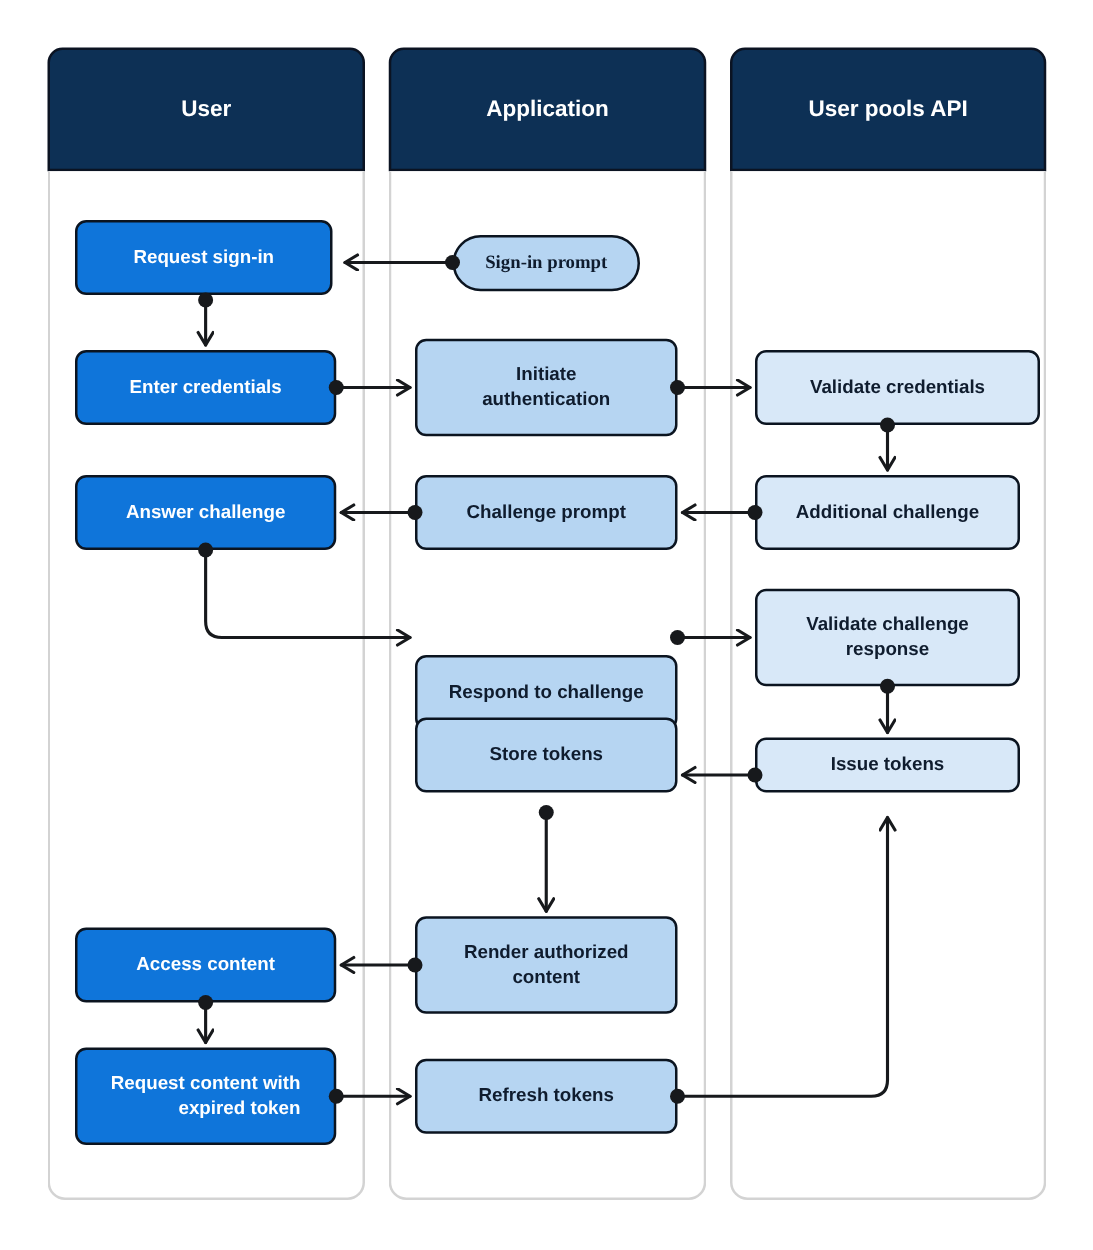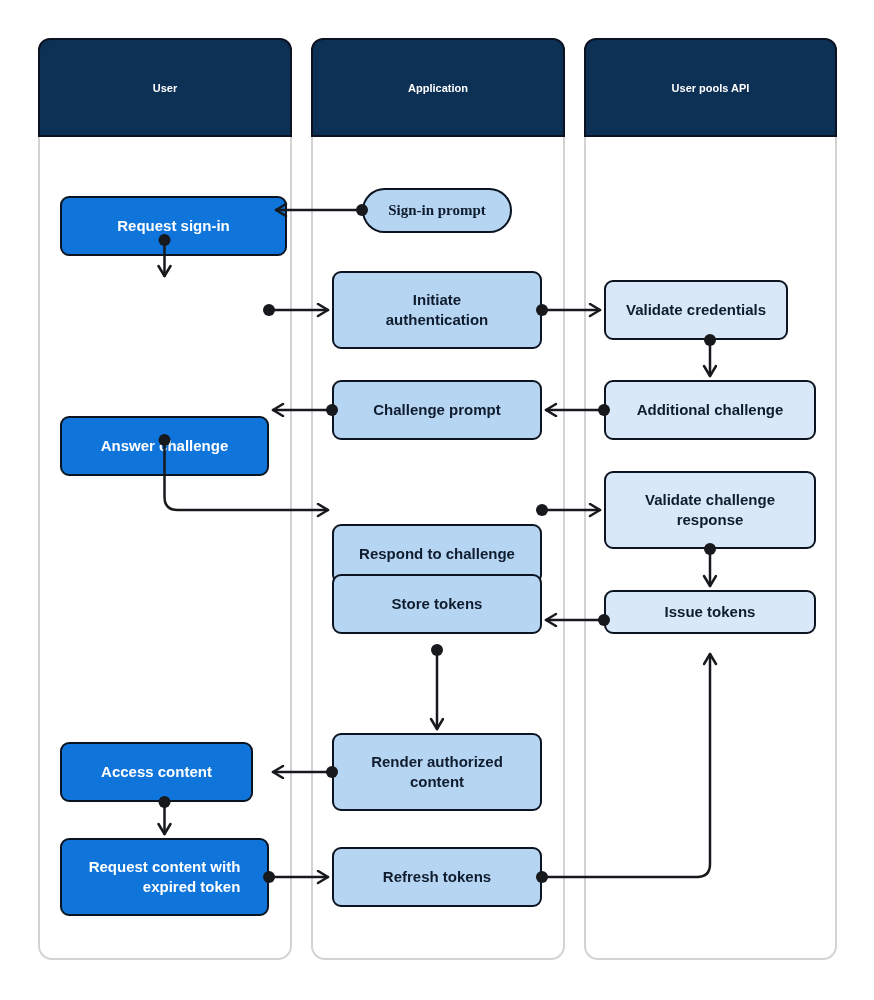--- a/index.html
+++ b/index.html
@@ -27,54 +27,54 @@
   .lane{position:absolute;top:38px;height:922px;}
   #lane-user{left:38px;width:254px;}
   #lane-application{left:311px;width:254px;}
   #lane-api{left:584px;width:253px;}
   .lane-header{
     position:relative;height:99px;box-sizing:border-box;
     background:var(--lane-header-bg);
     border:2px solid var(--lane-header-border);
     border-radius:12px 12px 0 0;
     display:flex;align-items:center;justify-content:center;
-    color:var(--node-text-light);font-weight:700;font-size:11px;
+    color:var(--node-text-light);font-weight:700;font-size:18px;
   }
   .lane-body{
     position:absolute;left:0;right:0;top:99px;bottom:0;box-sizing:border-box;
     background:var(--lane-bg);
     border:2px solid var(--lane-border);border-top:none;
     border-radius:0 0 14px 14px;
   }
   
   .node{
     position:absolute;box-sizing:border-box;
     display:flex;align-items:center;justify-content:center;
     text-align:center;white-space:pre-line;
     font-weight:700;font-size:15px;line-height:1.35;
     border:2.5px solid var(--node-border);border-radius:9px;
     padding:2px 8px;
   }
   .node.user{background:var(--user-node-bg);color:var(--node-text-light);}
   .node.app{background:var(--app-node-bg);color:var(--node-text-dark);}
   .node.api{background:var(--api-node-bg);color:var(--node-text-dark);}
   .node.pill{border-radius:23px;font-family:Liberation Serif, serif;}
-  #n-request-sign-in{left:60px;top:196px;width:227px;height:60px;}
+  #n-request-sign-in{left:60px;top:176px;width:206px;height:60px;}
   #n-enter-credentials{left:60px;top:280px;width:209px;height:60px;}
-  #n-answer-challenge{left:60px;top:380px;width:209px;height:60px;margin-top:36px;}
-  #n-access-content{left:60px;top:742px;width:193px;height:60px;}
+  #n-answer-challenge{left:60px;top:380px;width:209px;height:60px;}
+  #n-access-content{left:60px;top:742px;width:209px;height:60px;}
   #n-request-content{left:60px;top:838px;width:209px;height:78px;text-align:right;}
   #n-sign-in-prompt{left:362px;top:188px;width:150px;height:45px;}
   #n-initiate-authentication{left:332px;top:271px;width:210px;height:78px;}
   #n-challenge-prompt{left:332px;top:380px;width:210px;height:60px;}
   #n-respond-to-challenge{left:332px;top:480px;width:210px;height:60px;margin-top:44px;}
   #n-store-tokens{left:332px;top:574px;width:210px;height:60px;}
   #n-render-authorized-content{left:332px;top:733px;width:210px;height:78px;}
   #n-refresh-tokens{left:332px;top:847px;width:210px;height:60px;}
-  #n-validate-credentials{left:604px;top:280px;width:184px;height:60px;}
+  #n-validate-credentials{left:604px;top:280px;width:228px;height:60px;}
   #n-additional-challenge{left:604px;top:380px;width:212px;height:60px;}
   #n-validate-challenge-response{left:604px;top:471px;width:212px;height:78px;}
   #n-issue-tokens{left:604px;top:590px;width:212px;height:44px;}
   
   .edges{
     position:absolute;left:0;top:0;width:874px;height:1000px;
     pointer-events:none;
   }
   .edge{
     fill:none;stroke:var(--connector);stroke-width:2.5;stroke-linecap:round;
@@ -98,20 +98,21 @@
     <div class="lane-body"></div>
   </section>
   <section class="lane" id="lane-api">
     <header class="lane-header">
       <span>User pools API</span>
     </header>
     <div class="lane-body"></div>
   </section>
 
   <div class="node user" id="n-request-sign-in">Request sign-in</div>
+  <div class="node user" id="n-enter-credentials">Enter credentials</div>
   <div class="node user" id="n-answer-challenge">Answer challenge</div>
   <div class="node user" id="n-access-content">Access content</div>
   <div class="node user" id="n-request-content">Request content with
 expired token</div>
 
   <div class="node app pill" id="n-sign-in-prompt">Sign-in prompt</div>
   <div class="node app" id="n-initiate-authentication">Initiate
 authentication</div>
   <div class="node app" id="n-challenge-prompt">Challenge prompt</div>
   <div class="node app" id="n-respond-to-challenge">Respond to challenge</div>

